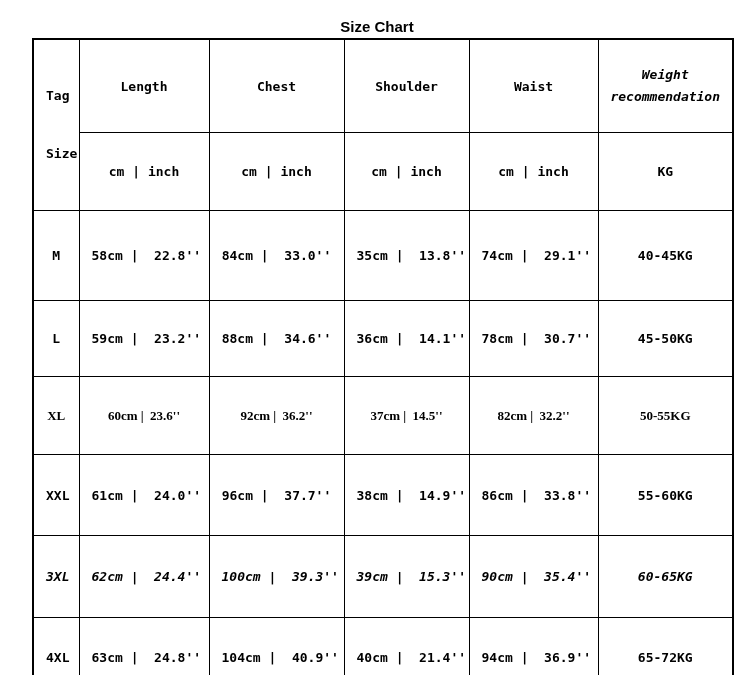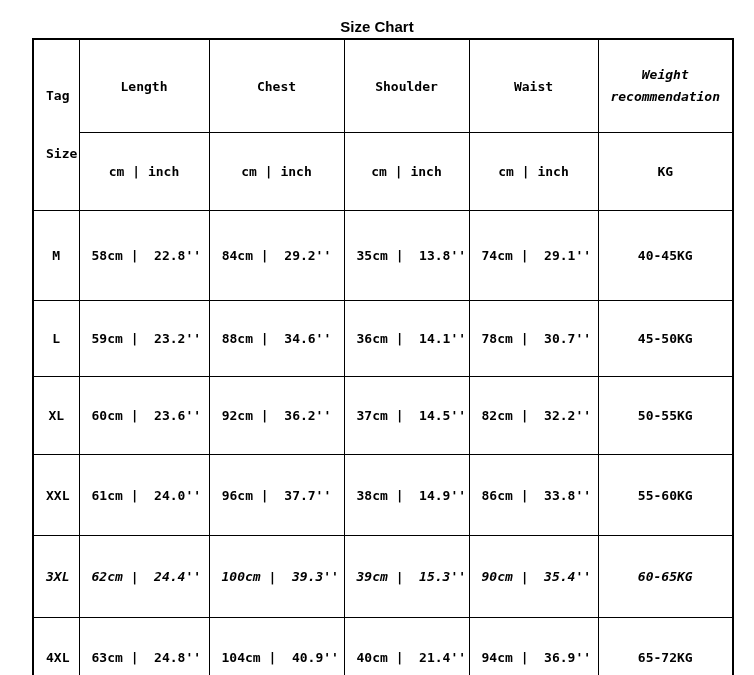--- a/index.html
+++ b/index.html
@@ -45,21 +45,21 @@
   .size-chart col.c-tag    { width: 46px; }
   .size-chart col.c-length { width: 130px; }
   .size-chart col.c-chest  { width: 135px; }
   .size-chart col.c-shoulder { width: 125px; }
   .size-chart col.c-waist  { width: 129px; }
   .size-chart col.c-weight { width: 135px; }
   tr.hdr-row-1 { height: 75px; }
   tr.hdr-row-2 { height: 62px; }
   tr.r0 { height: 90px; }
   tr.r1 { height: 76px; }
-  tr.r2 { height: 78px; }
+  tr.r2 { height: 78px; font-family: Liberation Serif, serif; }
   tr.r3 { height: 81px; }
   tr.r4 { height: 82px; font-style: italic; }
   tr.r5 { height: 80px; }
   th.corner .corner-line { display: block; line-height: 28px; }
   th.col-weight { white-space: normal; line-height: 22px; padding: 0 6px; font-style: italic; }
 </style>
 </head>
 <body>
 
 <div class="page">
@@ -90,21 +90,21 @@
         <th>cm | inch</th>
         <th>cm | inch</th>
         <th>cm | inch</th>
         <th>cm | inch</th>
         <th>KG</th>
       </tr>
 
       <tr class="r0">
         <th>M</th>
         <td>58cm |  22.8''</td>
-        <td>84cm |  29.2''</td>
+        <td>84cm |  33.0''</td>
         <td>35cm |  13.8''</td>
         <td>74cm |  29.1''</td>
         <td>40-45KG</td>
       </tr>
       <tr class="r1">
         <th>L</th>
         <td>59cm |  23.2''</td>
         <td>88cm |  34.6''</td>
         <td>36cm |  14.1''</td>
         <td>78cm |  30.7''</td>

